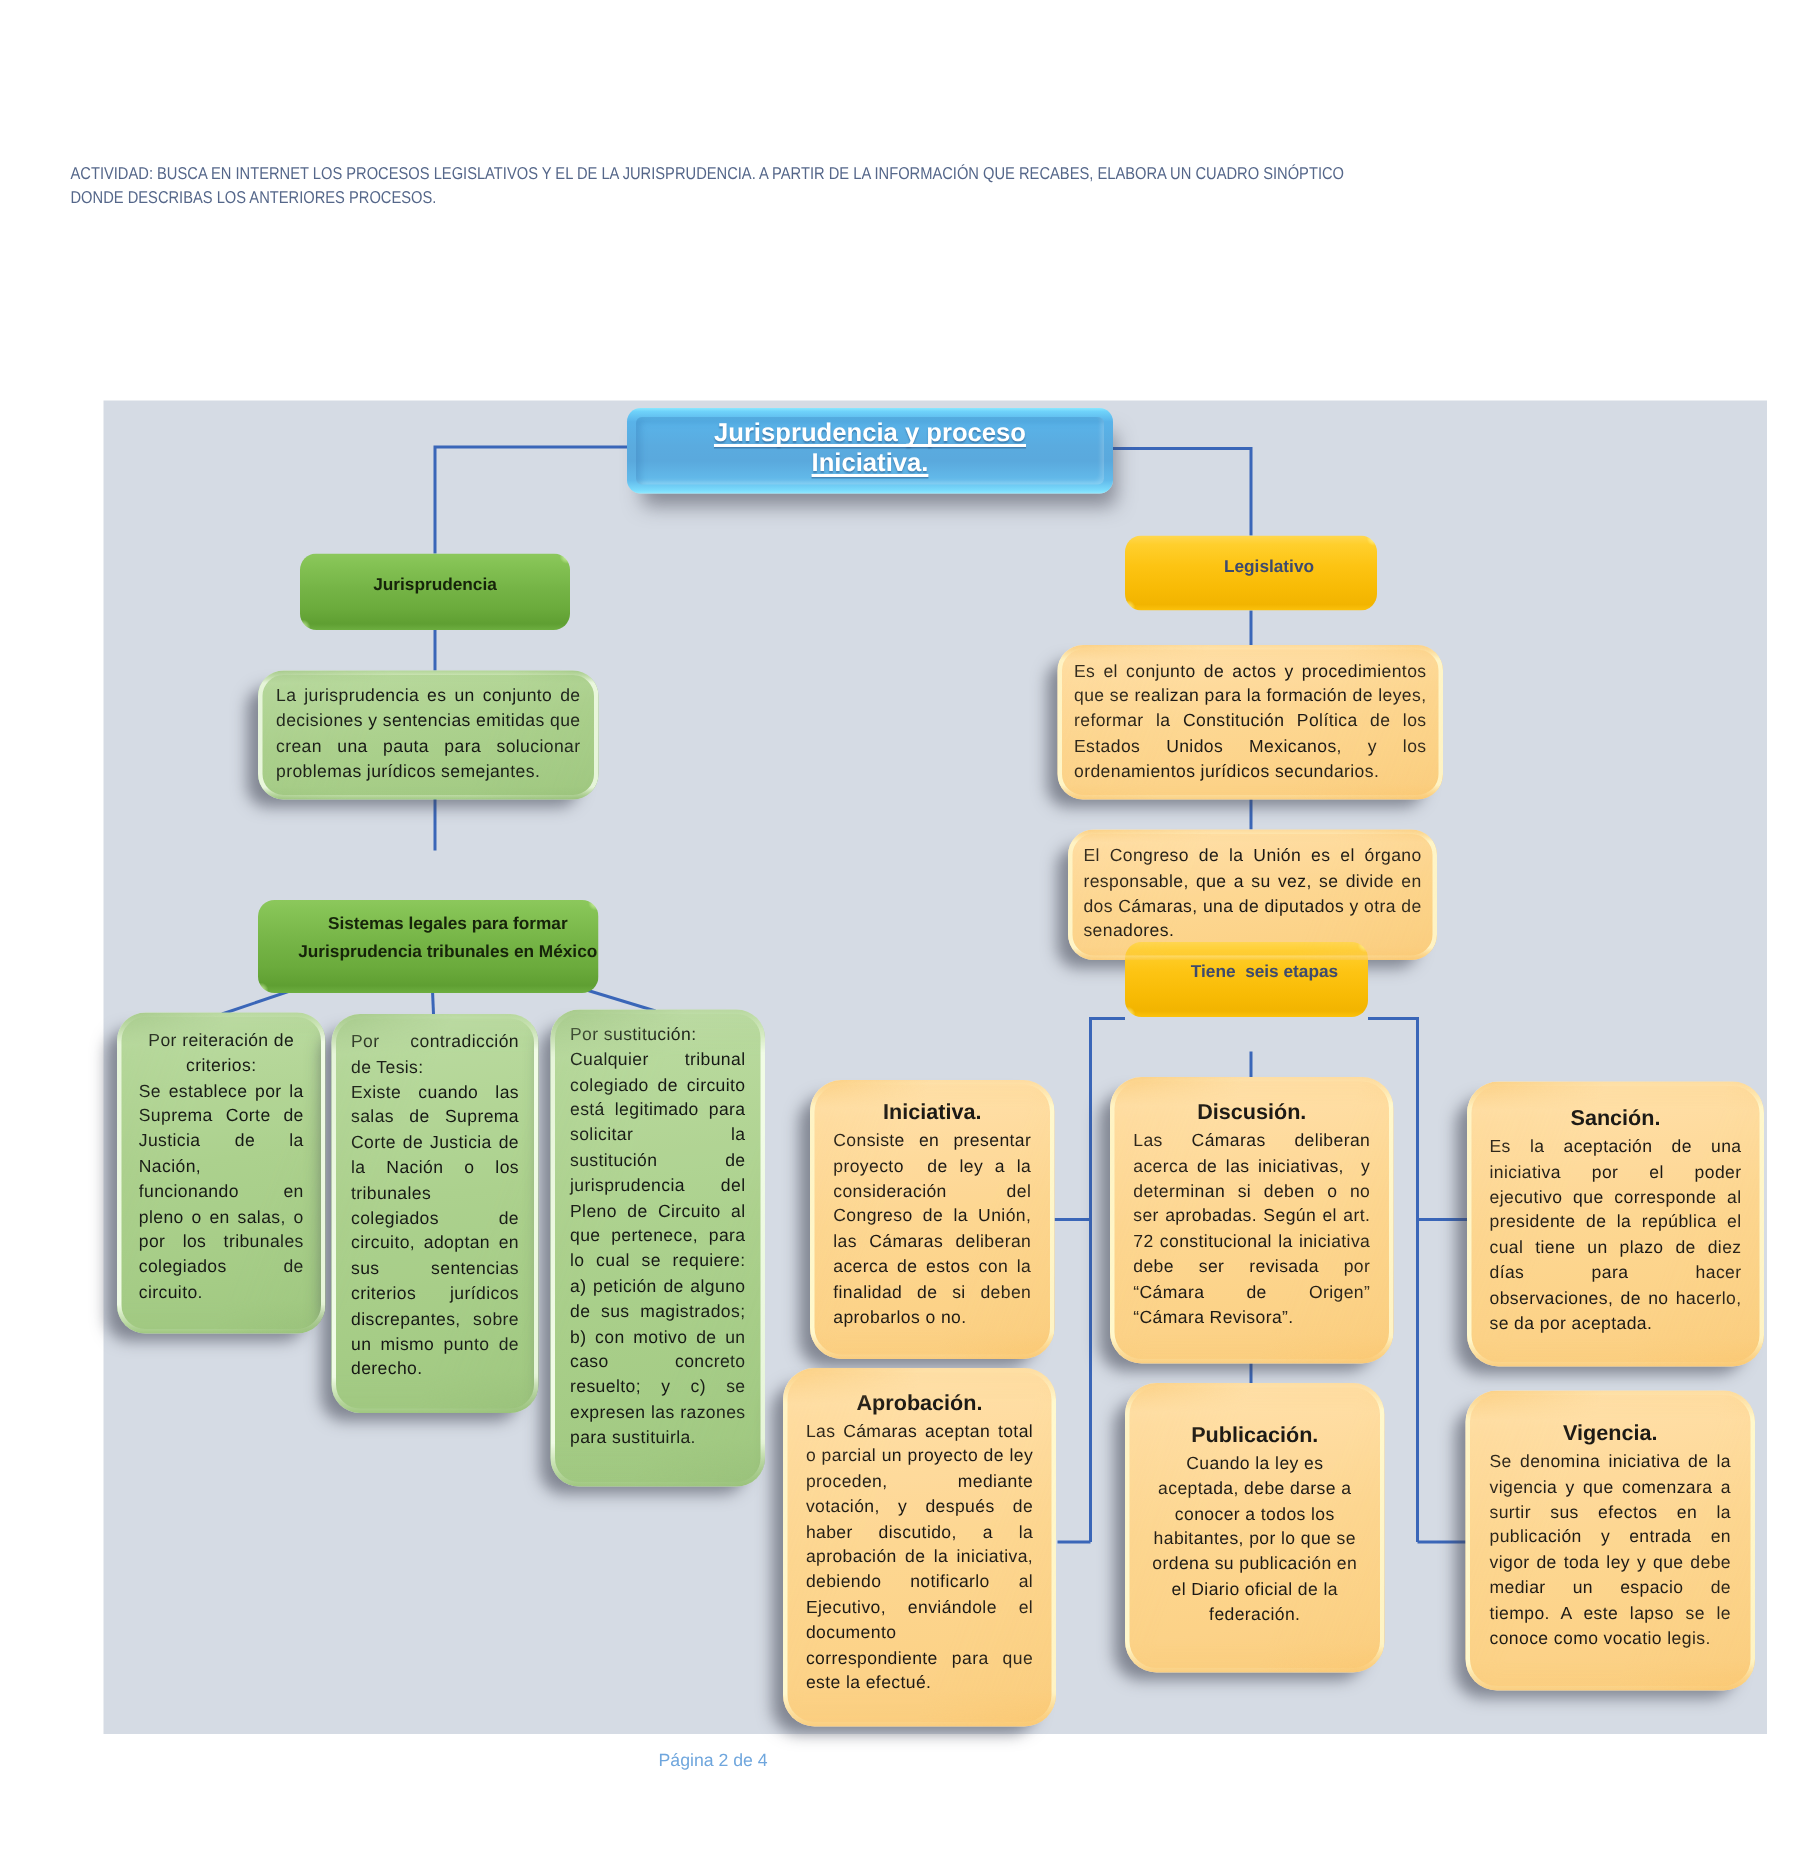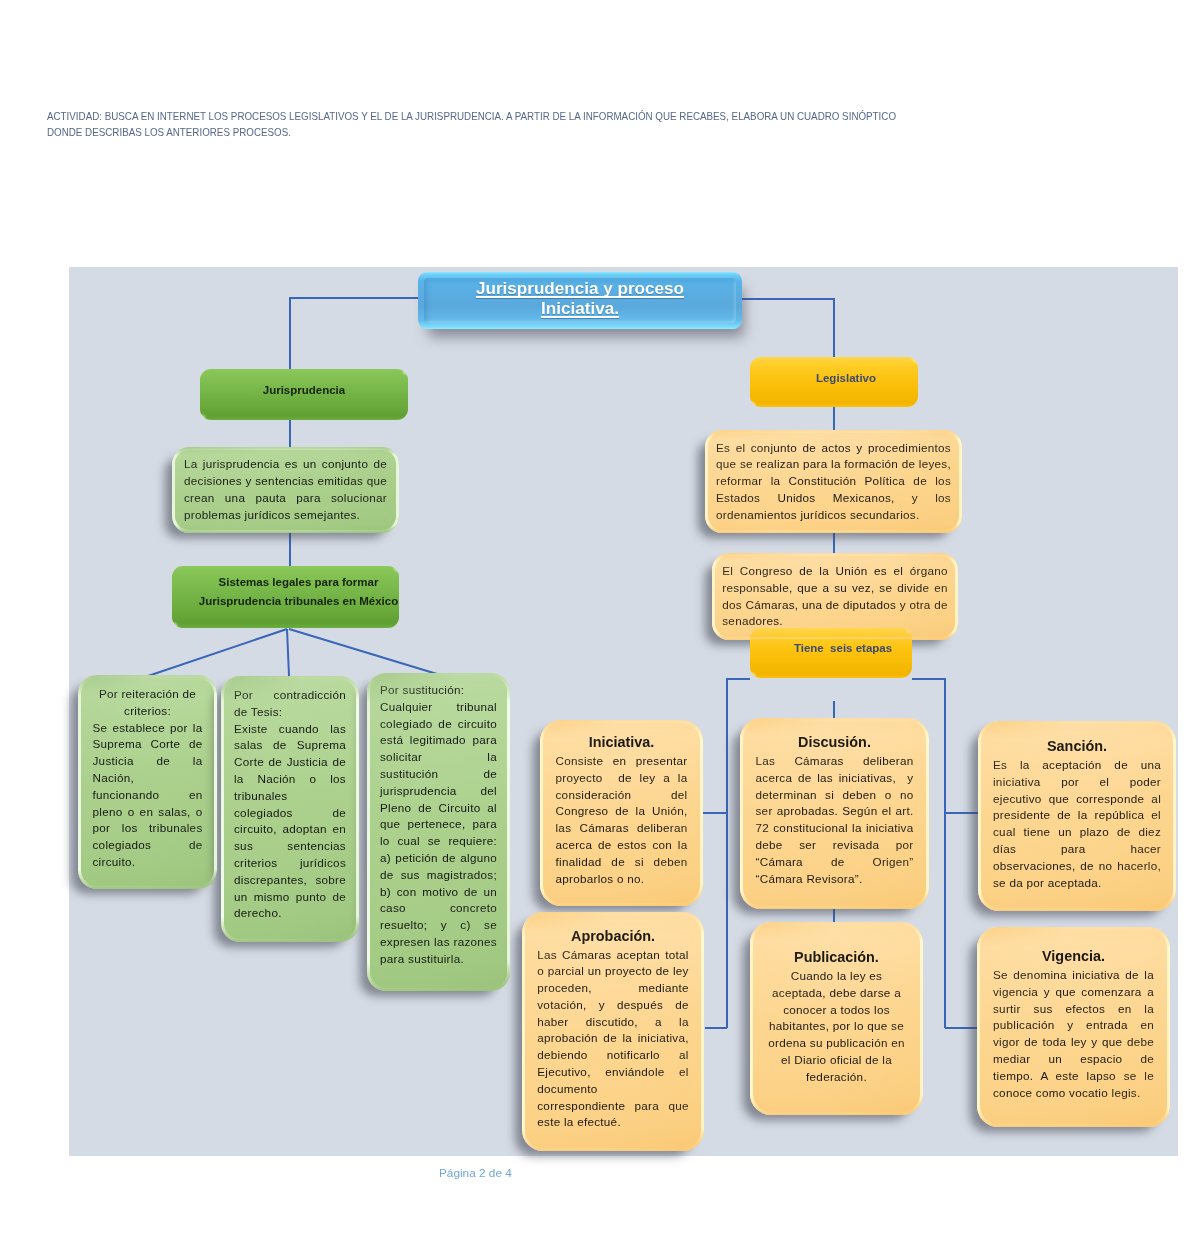--- a/index.html
+++ b/index.html
@@ -131,29 +131,29 @@
     </g>
   </svg>
 
   <div class="node blue" style="left:418px;top:272px;width:324px;height:57px;border-radius:9px;">
     <div class="tx ttl" style="font-size:17.1px;line-height:20.7px;text-shadow:0 1px 1px rgba(30,70,120,.45);position:relative;top:-1.3px;">
       <span class="u">Jurisprudencia y proceso</span><br>
       <span class="u">Iniciativa.</span>
     </div>
   </div>
 
-  <div class="node green" style="left:200px;top:369px;width:208px;height:51px;border-radius:11px;">
+  <div class="node green" style="left:200px;top:369px;width:180px;height:51px;border-radius:11px;">
     <div class="tx ttl" style="font-size:11.5px;position:relative;top:-5px;">Jurisprudencia</div>
   </div>
 
   <div class="node lgreen" style="left:172px;top:447px;width:227px;height:86px;border-radius:17px;">
     <div class="tx just body" style="width:203px;margin:0 auto;">La jurisprudencia es un conjunto de decisiones y sentencias emitidas que crean una pauta para solucionar problemas jurídicos semejantes.</div>
   </div>
 
-  <div class="node green" style="left:172px;top:566px;width:227px;height:62px;border-radius:11px;padding-left:26px;">
+  <div class="node green" style="left:172px;top:600px;width:227px;height:62px;border-radius:11px;padding-left:26px;">
     <div class="tx ttl" style="font-size:11.5px;line-height:18.6px;position:relative;top:-5px;">
       <span>Sistemas legales para formar</span><br>
       <span>Jurisprudencia tribunales en México</span>
     </div>
   </div>
 
   <div class="node lgreen" style="left:78px;top:675px;width:139px;height:214px;border-radius:19px;justify-content:flex-start;">
     <div class="tx body" style="width:110px;margin:11px auto 0 auto;">
       <div class="ctr">Por reiteración de criterios:</div>
       <div class="just">Se establece por la Suprema Corte de Justicia de la Nación, funcionando en pleno o en salas, o por los tribunales colegiados de circuito.</div>

